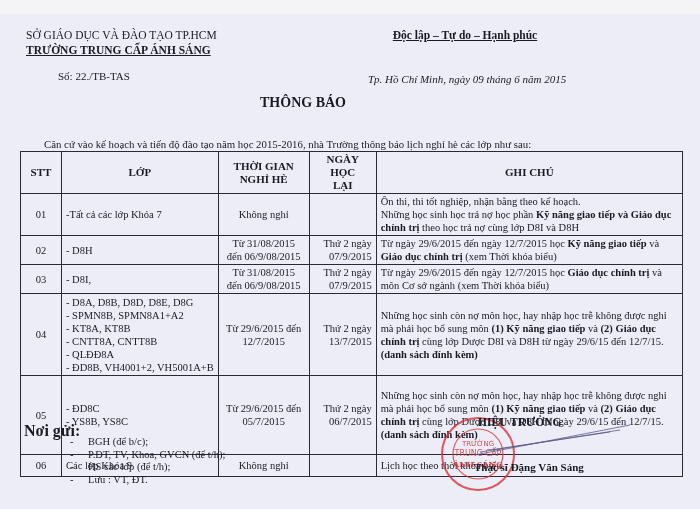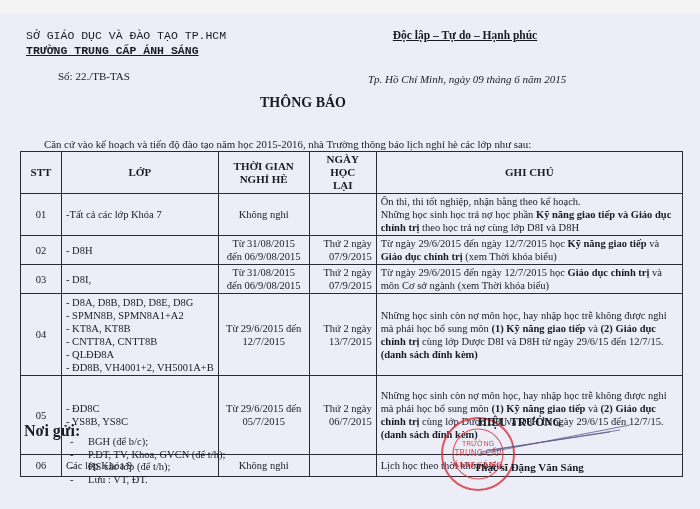--- a/index.html
+++ b/index.html
@@ -5,21 +5,21 @@
   html, body { margin:0; padding:0; }
   body {
     width:700px; height:509px; overflow:hidden;
     background:#eef0f8;
     font-family:"Liberation Serif", "DejaVu Serif", serif;
     color:#1a1a22;
     position:relative;
   }
   .topstrip { position:absolute; left:0; top:0; width:700px; height:14px; background:#f4f4f6; }
   .page { position:absolute; left:0; top:14px; width:700px; height:495px; background:#ecedf6; }
-  .left-head { position:absolute; left:26px; top:28px; font-size:11.5px; line-height:15px;font-family:Liberation Mono, monospace; }
+  .left-head { position:absolute; left:26px; top:28px; font-size:11.5px; line-height:15px; }
   .left-head .l2 { font-weight:bold; text-decoration:underline; text-decoration-thickness:1px; }
   .so { position:absolute; left:58px; top:70px; font-size:11px; }
   .right-head { position:absolute; left:360px; top:28px; font-size:11.5px; line-height:15px; text-align:center; width:210px; }
   .right-head .r2 { font-weight:bold; text-decoration:underline; }
   .date { position:absolute; left:368px; top:73px; font-size:11px; font-style:italic; }
   .title { position:absolute; left:0; top:95px; width:576px; text-align:center; font-weight:bold; }
   .title .t1 { font-size:14px; margin-left:30px; }
   .title .t2 { font-size:14px; margin-left:30px; }
   .intro { position:absolute; left:44px; top:138px; font-size:10.8px;text-align:center; }
   table.main {

